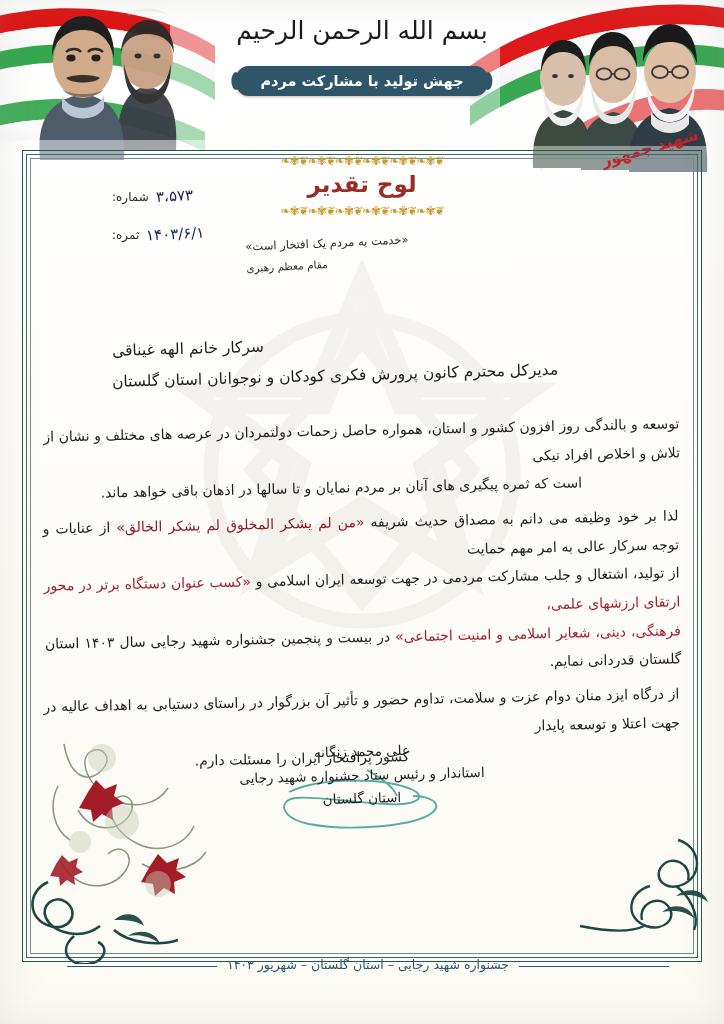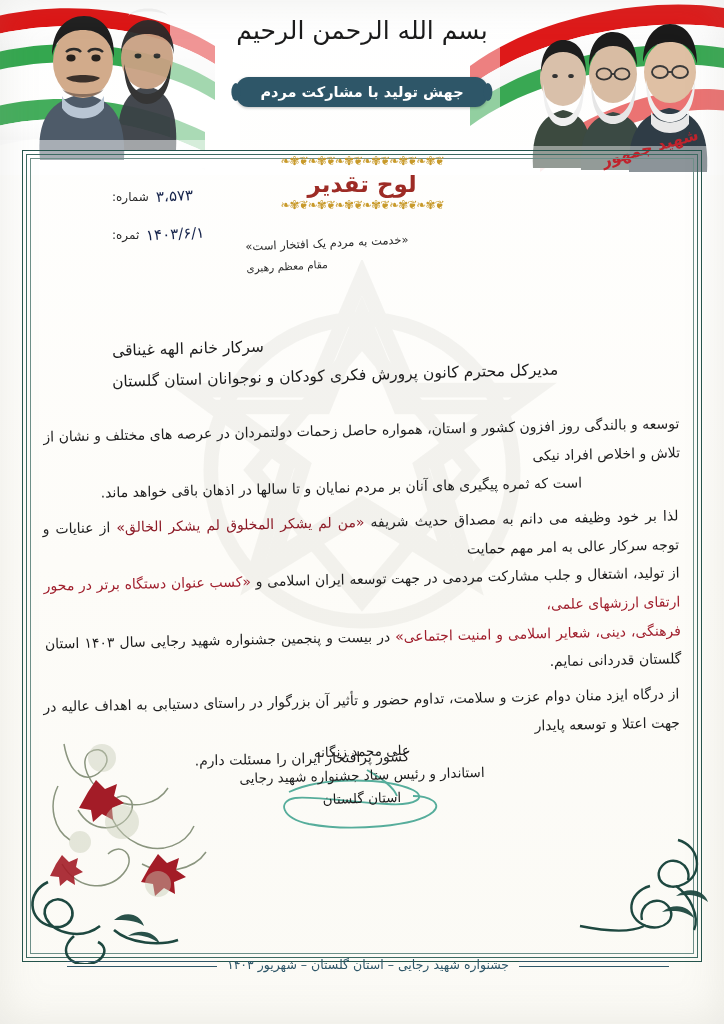--- a/index.html
+++ b/index.html
@@ -21,37 +21,37 @@
   
   .header{position:absolute;left:0;right:0;top:0;height:175px;overflow:hidden;}
   .flagstripe{position:absolute;top:0;width:100%;height:175px;}
 
   .portrait-left{position:absolute;left:0;top:0;width:205px;height:168px;overflow:hidden;}
   .portrait-right{position:absolute;right:0;top:0;width:205px;height:175px;overflow:hidden;}
 
   .bismillah{position:absolute;left:50%;transform:translateX(-50%);top:16px;
      font-size:25px;color:#1b1b1b;font-family:"DejaVu Sans",sans-serif;
      letter-spacing:-1px;white-space:nowrap;}
-  .slogan-plate{position:absolute;left:50%;transform:translateX(-50%);top:77px;
+  .slogan-plate{position:absolute;left:50%;transform:translateX(-50%);top:66px;
      background:#2e5668;color:#ffffff;border-radius:12px;padding:7px 24px;
      font-size:14.5px;font-weight:bold;white-space:nowrap;
      box-shadow:0 1px 3px rgba(0,0,0,.25);}
   .slogan-plate::before,.slogan-plate::after{content:"";position:absolute;top:6px;bottom:6px;
      width:9px;background:#2e5668;border-radius:50%;}
   .slogan-plate::before{left:-5px;}
   .slogan-plate::after{right:-5px;}
 
   .shahid-jomhour{position:absolute;right:24px;top:138px;color:#c0232c;
      font-size:16px;font-weight:bold;transform:rotate(-16deg);white-space:nowrap;}
 
   
   .title-wrap{position:absolute;left:50%;transform:translateX(-50%);top:155px;text-align:center;width:250px;}
   .orn{height:13px;color:#c89a2b;font-size:12px;letter-spacing:-1px;line-height:13px;
      white-space:nowrap;overflow:hidden;}
-  .doc-title{color:#9d2b25;font-size:23px;font-weight:bold;margin:3px 0 2px;}
+  .doc-title{color:#9d2b25;font-size:23px;font-weight:bold;margin:3px 0 8px;}
 
   
   .refblock{position:absolute;left:112px;top:170px;text-align:right;direction:rtl;}
   .refrow{display:flex;align-items:baseline;justify-content:flex-end;gap:7px;margin-bottom:3px;}
   .reflabel{font-size:12px;color:#2a2a2a;margin-top:20px;}
   .refval{font-size:15px;color:#14224a;font-family:"DejaVu Sans",sans-serif;
      transform:rotate(-3deg);}
 
   
   .watermark{position:absolute;left:50%;top:470px;transform:translate(-50%,-50%);

